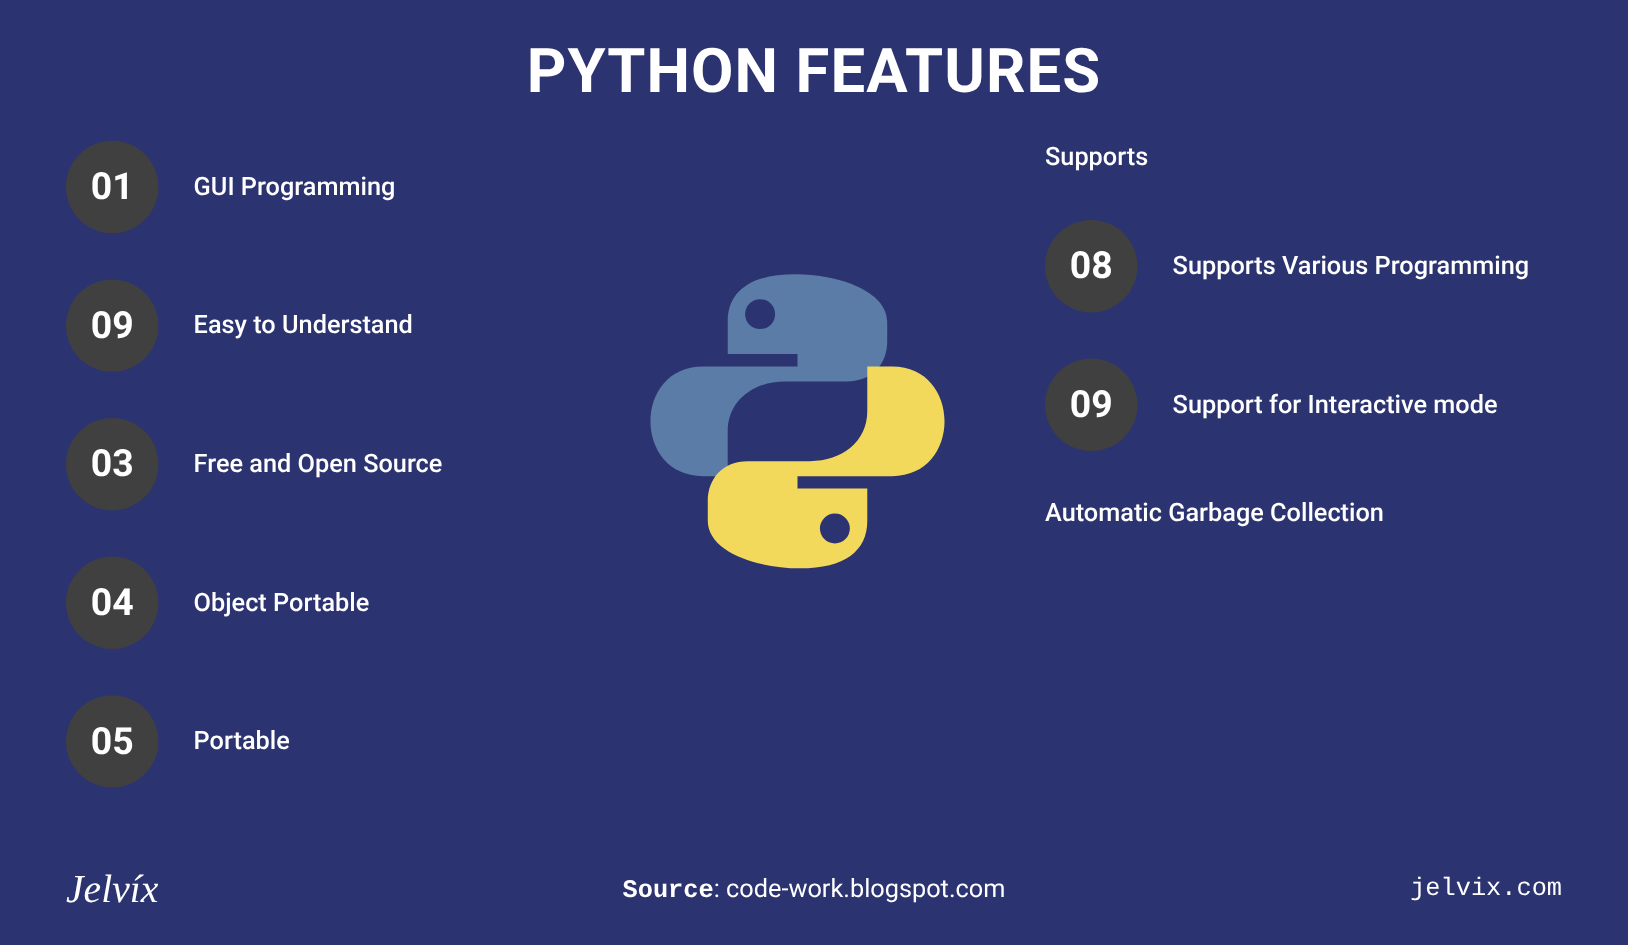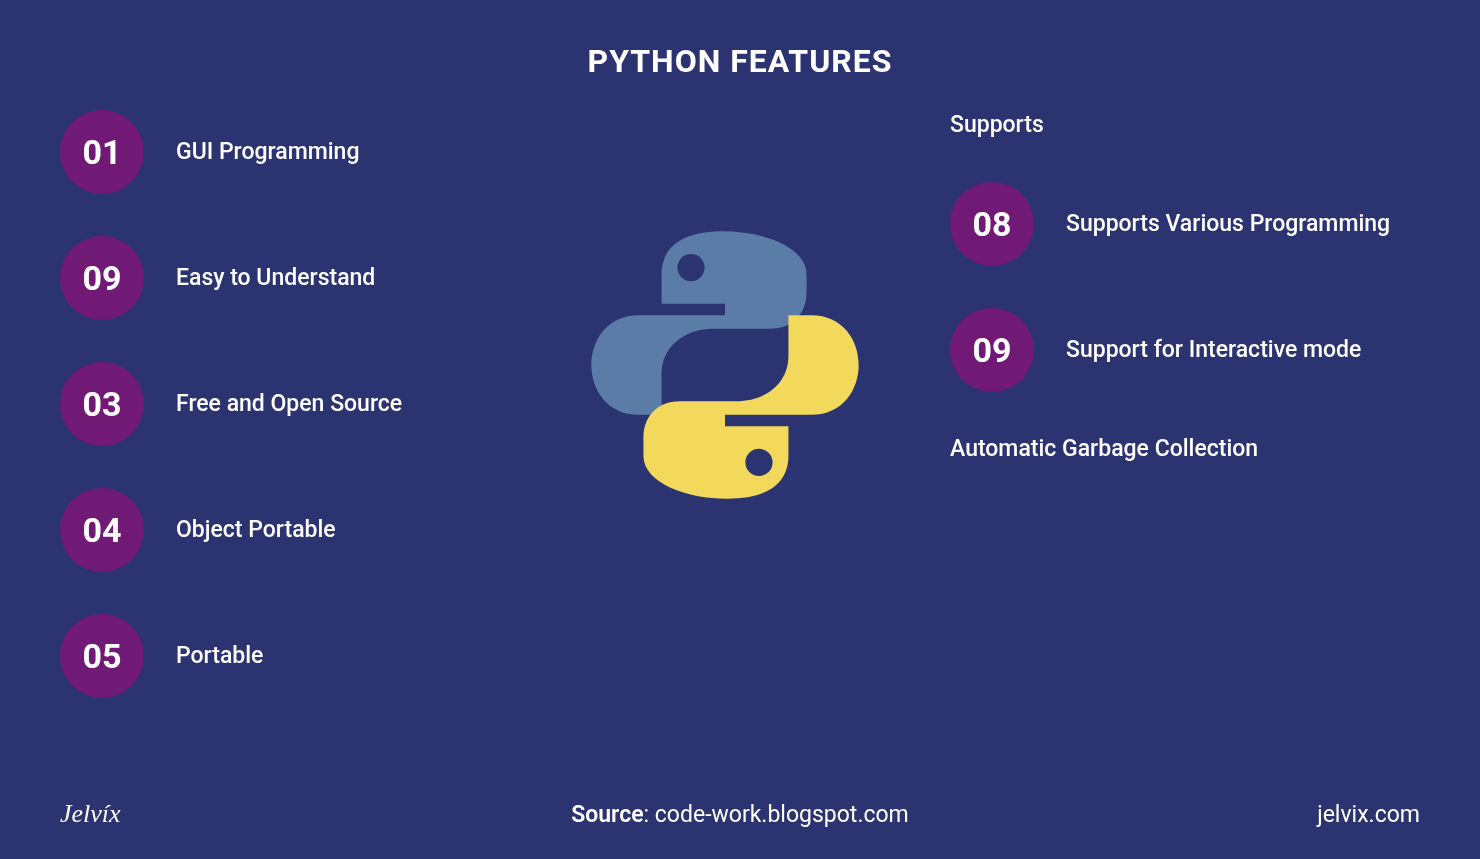--- a/index.html
+++ b/index.html
@@ -11,24 +11,24 @@
       width: 1480px;
       height: 859px;
       background: #2c3371;
       font-family: -apple-system, BlinkMacSystemFont, "Segoe UI", Roboto, Helvetica, Arial, sans-serif;
       color: #ffffff;
       position: relative;
       overflow: hidden;
     }
     .title {
       text-align: center;
-      font-size: 32px;
+      font-size: 56px;
       font-weight: 700;
       letter-spacing: 1px;
-      padding-top: 42px;
+      padding-top: 32px;
       padding-bottom: 30px;
     }
     .content {
       display: flex;
       padding: 0 60px;
       align-items: flex-start;
       justify-content: space-between;
     }
     .column {
       display: flex;
@@ -41,21 +41,21 @@
     }
     .feature-row {
       display: flex;
       align-items: center;
       gap: 32px;
     }
     .number-circle {
       width: 84px;
       height: 84px;
       border-radius: 50%;
-      background: #701a75;
+      background: #404040;
       display: flex;
       align-items: center;
       justify-content: center;
       font-size: 34px;
       font-weight: 700;
       flex-shrink: 0;
     }
     .feature-label {
       font-size: 23px;
       font-weight: 500;
@@ -75,36 +75,38 @@
       right: 0;
       display: flex;
       align-items: center;
       justify-content: space-between;
       padding: 0 60px;
       font-size: 24px;
     }
     .footer-left {
       font-family: Georgia, serif;
       font-style: italic;
-      font-size: 26px;
+      font-size: 36px;
       font-weight: 400;
     }
     .footer-center {
       position: absolute;
       left: 50%;
       transform: translateX(-50%);
       font-size: 23px;
       font-weight: 400;
     }
     .footer-center .source-label {
       font-weight: 600;
+      font-family: Liberation Mono, monospace;
     }
     .footer-right {
       font-size: 23px;
       font-weight: 400;
+      font-family: Liberation Mono, monospace;
     }
   </style>
 </head>
 <body>
 
 <h1 class="title">PYTHON FEATURES</h1>
 
 <div class="content">
 
   <div class="column">

